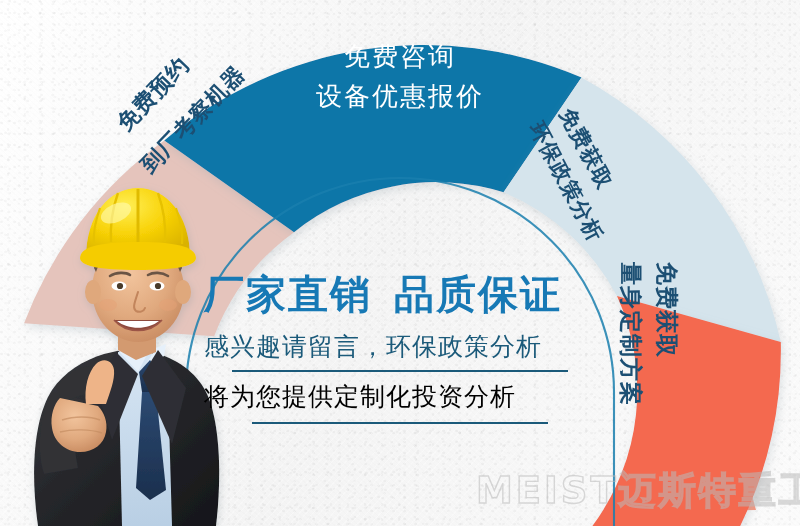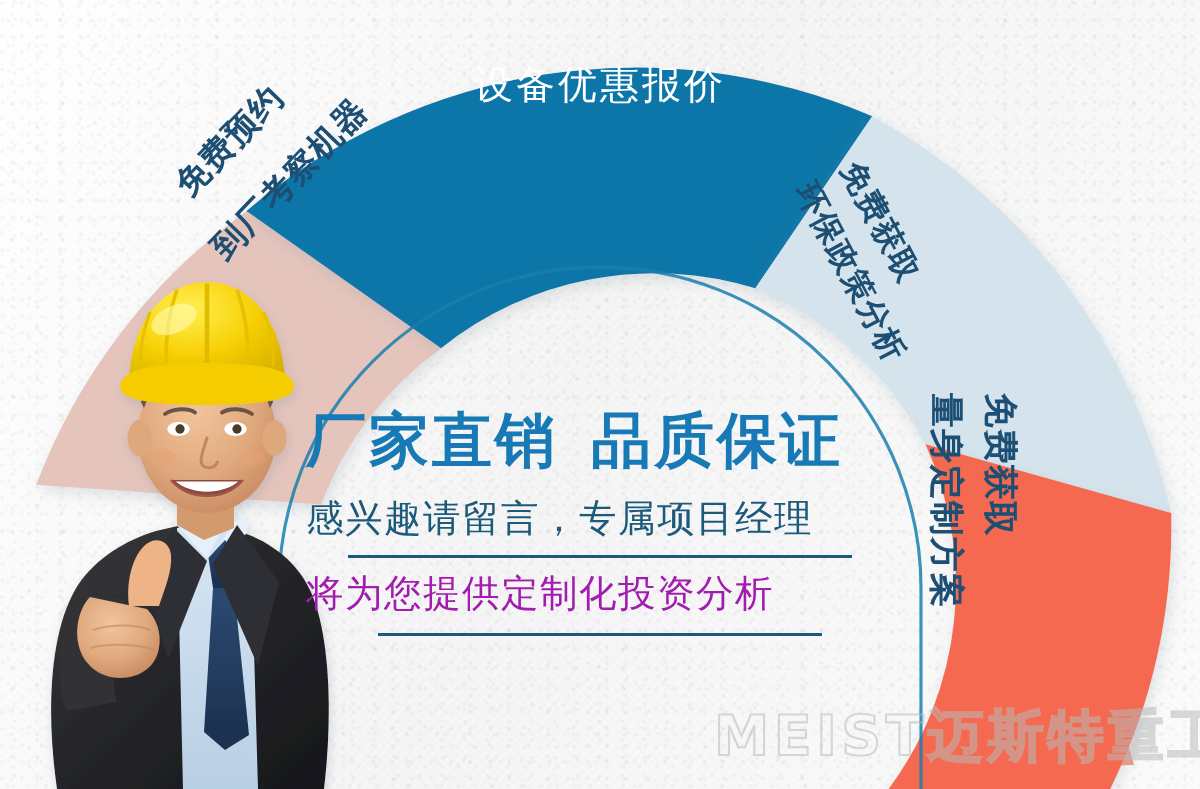--- a/index.html
+++ b/index.html
@@ -70,21 +70,21 @@
     font-size:40px;font-weight:700;color:#1779b5;letter-spacing:2px;
     line-height:1.1;white-space:nowrap;
   }
   .headline .gap{display:inline-block;width:22px;}
   .subline{
     font-size:25px;color:#1b5a7a;letter-spacing:1px;white-space:nowrap;
     line-height:1.35;margin-top:14px;
   }
   .rule{height:2px;background:#1b5a7a;width:336px;margin:6px auto 0;}
   .subline2{
-    font-size:25px;color:#a21caf;letter-spacing:1px;white-space:nowrap;
+    font-size:25px;color:#000000;letter-spacing:1px;white-space:nowrap;
     line-height:1.35;margin-top:8px;
   }
   .rule2{height:2px;background:#1b5a7a;width:296px;margin:8px auto 0;}
 
   
   #wm{
     position:absolute;left:476px;top:466px;
     font-size:37px;font-weight:700;letter-spacing:3px;
     color:rgba(255,255,255,0);
     -webkit-text-stroke:1.4px rgba(185,185,185,.55);
@@ -260,34 +260,35 @@
       <path d="M 176 208 C 181 222 183 234 182 244" stroke="#e6c104" stroke-width="2.2" fill="none"></path>
 
       <ellipse cx="116" cy="213" rx="16" ry="9" fill="#fff9a8" opacity=".65" transform="rotate(-24 116 213)"></ellipse>
     </g>
   </svg>
 
   <div class="arcTxt pink-l1">免费预约</div>
   <div class="arcTxt pink-l2">到厂考察机器</div>
 
   <div class="blue-top">
+    <div>免费咨询</div>
     <div>设备优惠报价</div>
   </div>
 
   <div class="arcTxt lblue-l1">免费获取</div>
   <div class="arcTxt lblue-l2">环保政策分析</div>
 
   <div class="arcTxt org-l1">免费获取</div>
   <div class="arcTxt org-l2">量身定制方案</div>
 
   <div id="center">
     <div class="headline">
       <span>厂家直销</span><span class="gap"></span><span>品质保证</span>
     </div>
-    <div class="subline">感兴趣请留言，专属项目经理</div>
+    <div class="subline">感兴趣请留言，环保政策分析</div>
     <div class="rule"></div>
     <div class="subline2">将为您提供定制化投资分析</div>
     <div class="rule2"></div>
   </div>
 
   <div id="wm">MEIST迈斯特重工</div>
 
 </div>
 
 </body></html>

